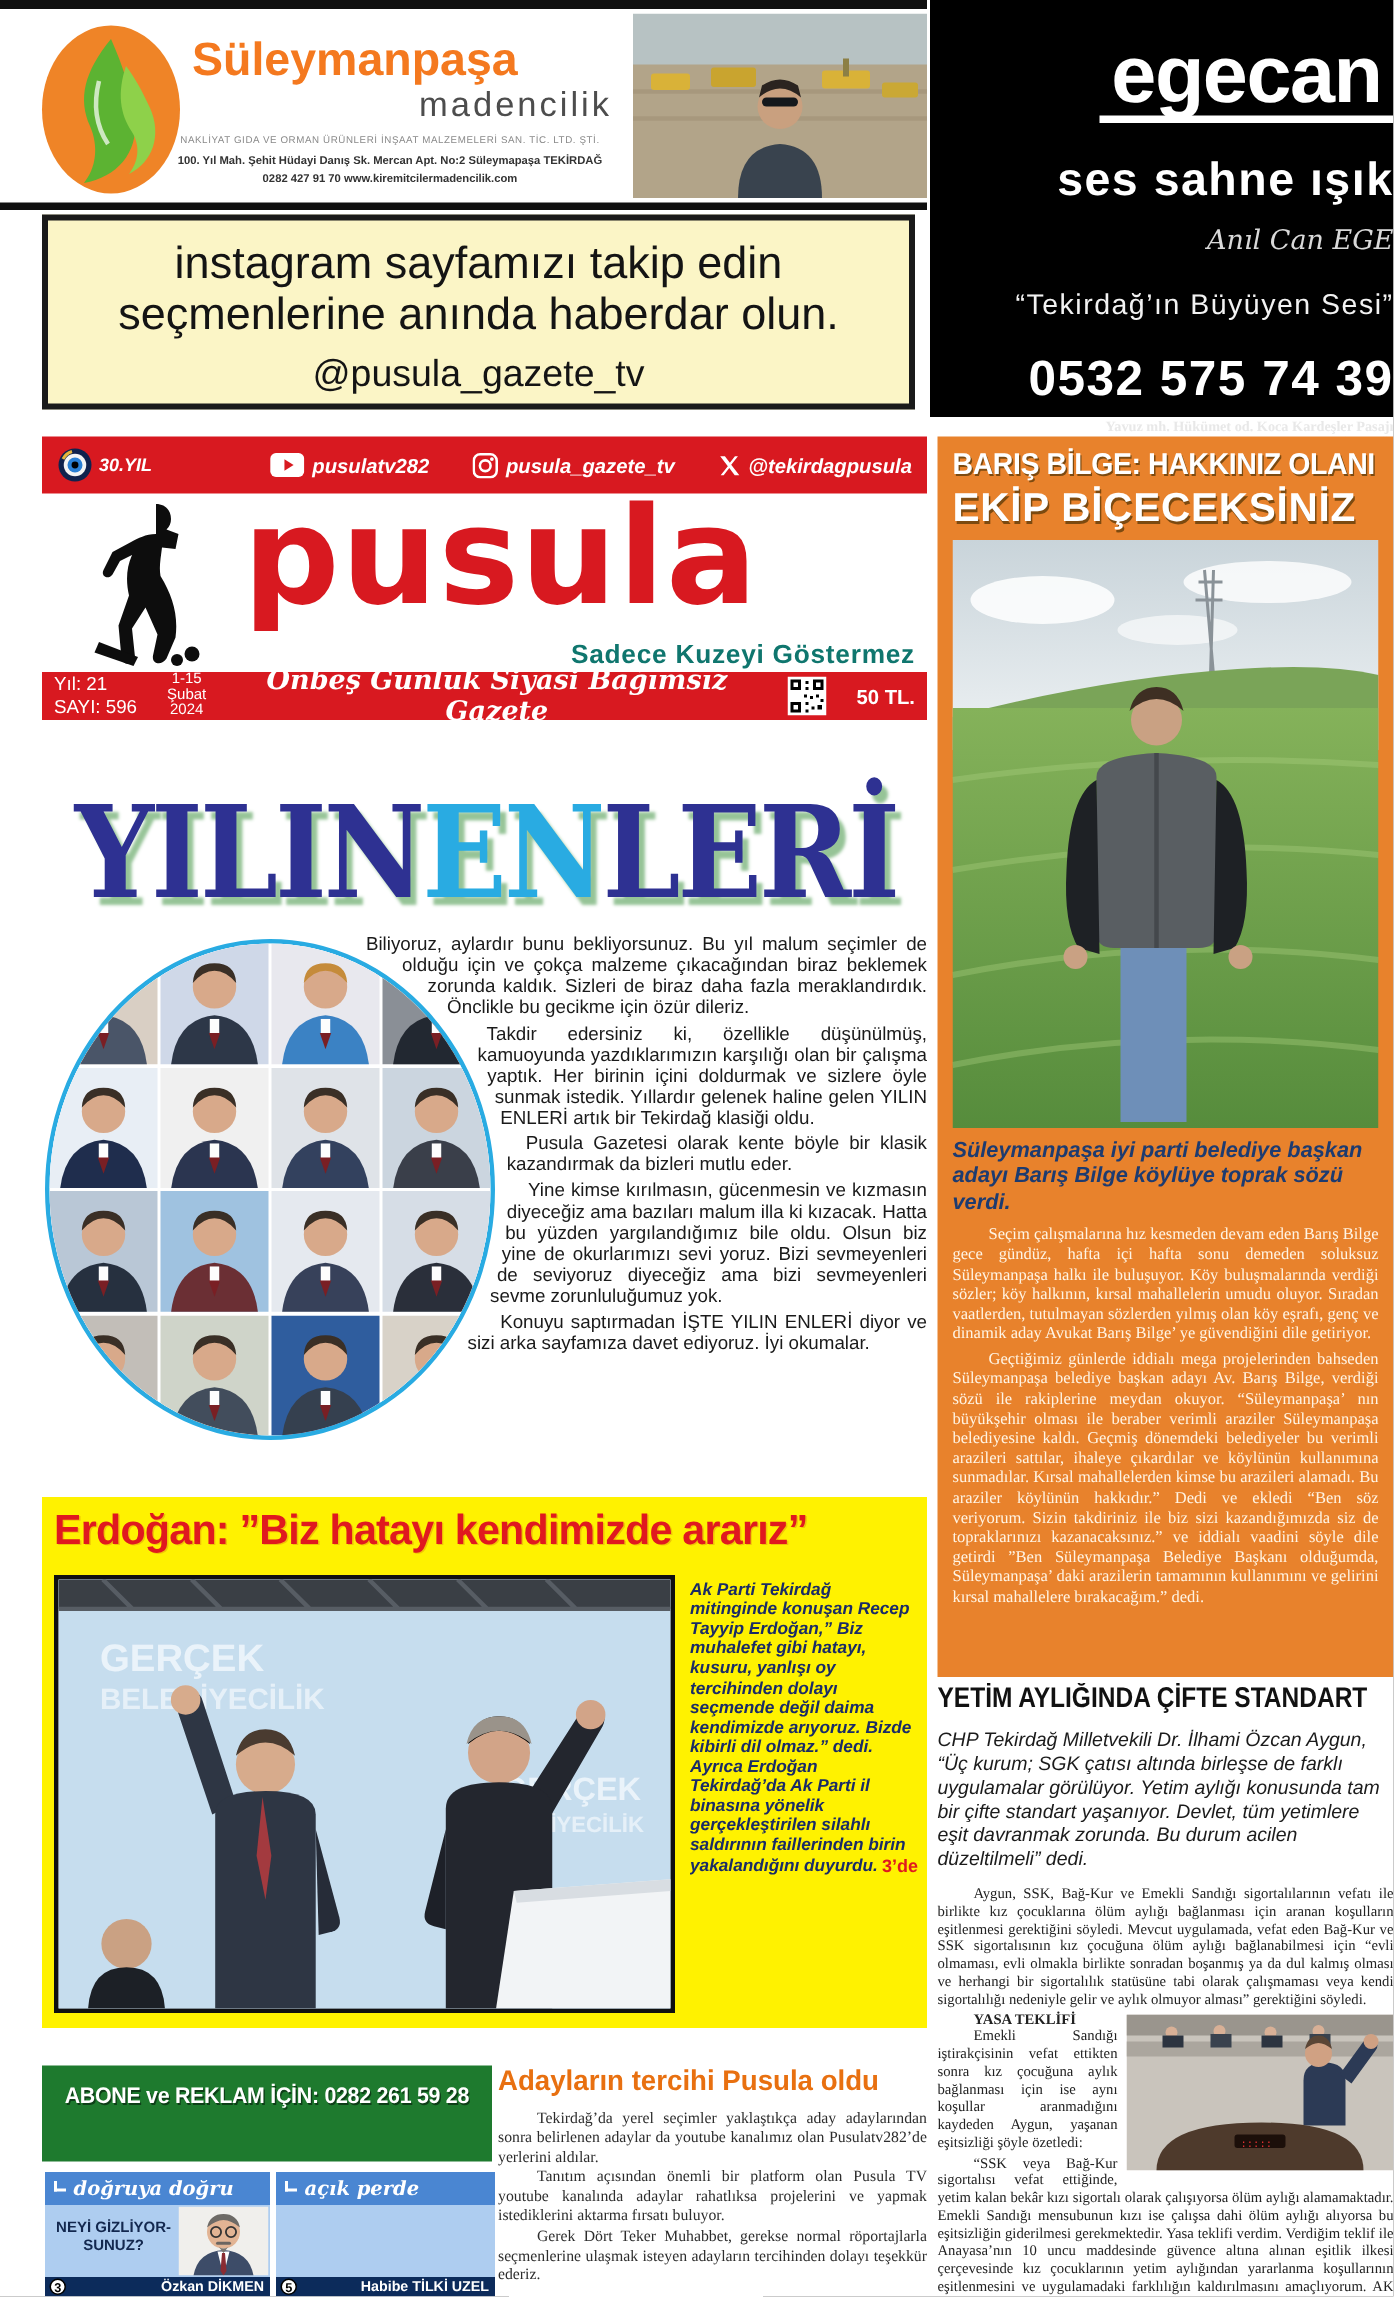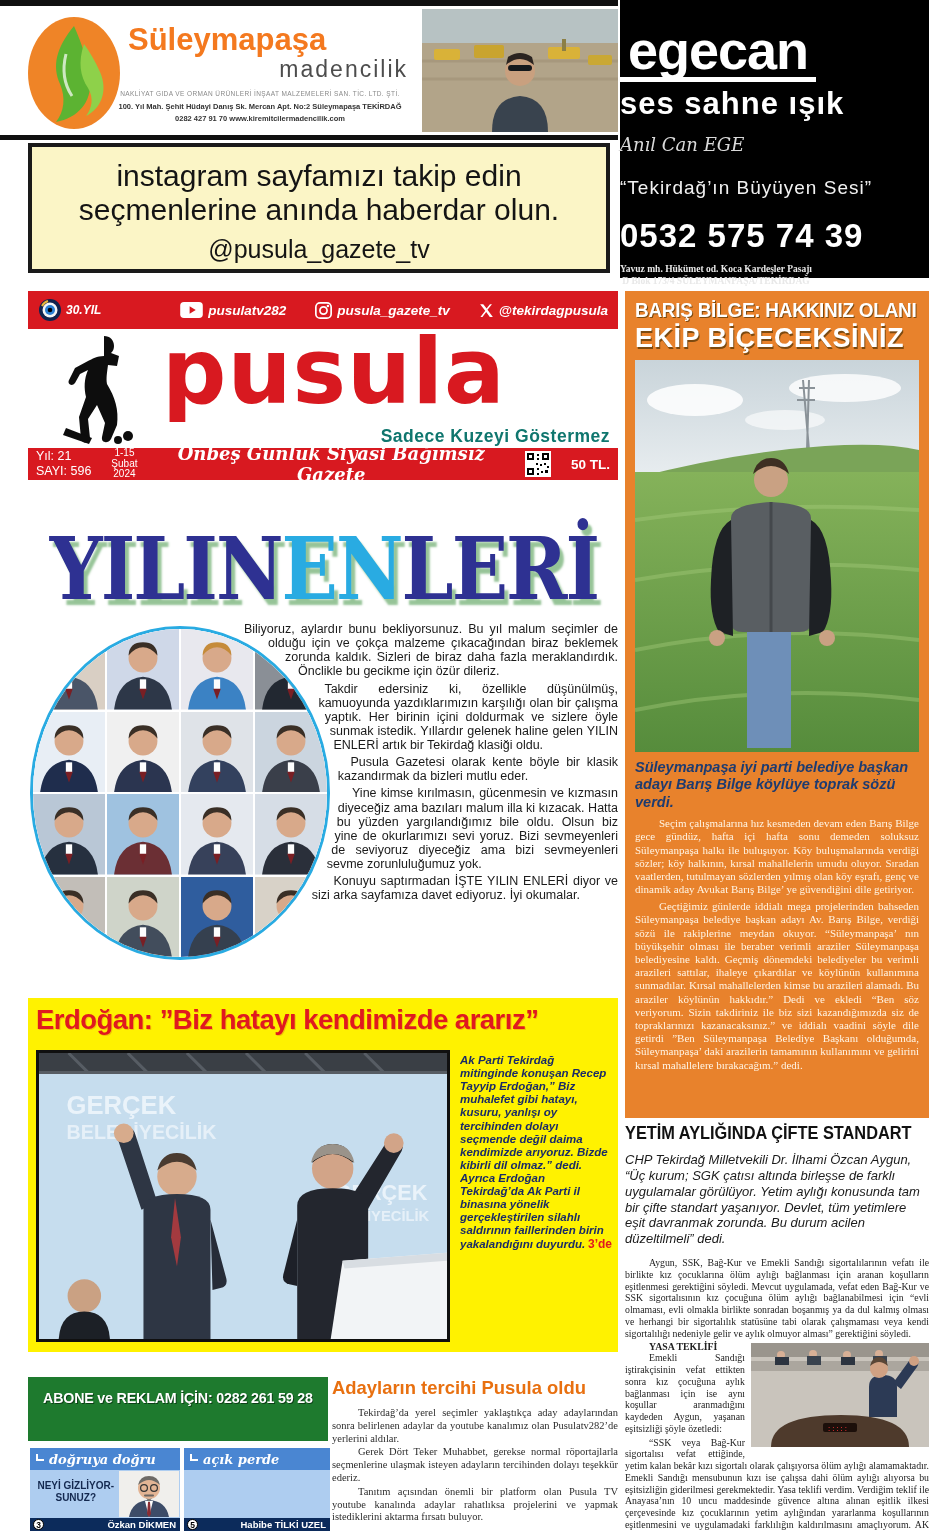--- a/index.html
+++ b/index.html
@@ -11,23 +11,23 @@
   .ad-kiremit{left:0;top:0;width:618px;height:140px;background:#fff;border-top:6px solid #101010;border-bottom:5px solid #101010}
   .kiremit-logo{position:absolute;left:26px;top:8px;width:96px;height:118px}
   .kiremit-brand{position:absolute;left:128px;top:16px;width:280px;font-size:31px;font-weight:900;color:#f4791f;letter-spacing:0}
   .kiremit-sub{position:absolute;left:128px;top:50px;width:280px;text-align:right;font-size:23px;color:#4d4d4d;letter-spacing:2px}
   .kiremit-l1{position:absolute;left:110px;top:84px;width:300px;text-align:center;font-size:6.5px;color:#8a8a8a;letter-spacing:.4px}
   .kiremit-l2{position:absolute;left:104px;top:96px;width:312px;text-align:center;font-size:7.5px;font-weight:bold;color:#333}
   .kiremit-l3{position:absolute;left:104px;top:108px;width:312px;text-align:center;font-size:7.5px;font-weight:bold;color:#333}
   .kiremit-photo{position:absolute;right:0;top:3px;width:196px;height:123px}
 
   
-  .ad-egecan{left:620px;top:0;width:309px;height:278px;background:#000;color:#fff;display:flex;flex-direction:column;align-items:flex-start;padding-top:26px}
+  .ad-egecan{left:620px;top:0;width:309px;height:278px;background:#000;color:#fff;display:flex;flex-direction:column;align-items:flex-end;padding-top:26px}
   .eg-brand{font-size:54px;font-weight:800;letter-spacing:-1px;line-height:.9;border-bottom:5px solid #fff;padding:0 8px 2px 8px}
-  .eg-sub{font-size:31px;font-weight:800;letter-spacing:1px;margin-top:4px}
+  .eg-sub{font-size:31px;font-weight:800;letter-spacing:1px;margin-top:20px}
   .eg-person{font-family:"DejaVu Serif",serif;font-style:italic;font-size:18px;color:#d9d9d9;margin-top:12px}
   .eg-slogan{font-size:19px;letter-spacing:1px;margin-top:22px;color:#f2f2f2}
   .eg-phone{font-size:33px;font-weight:900;letter-spacing:1px;margin-top:18px}
   .eg-addr{font-family:"Liberation Serif",serif;font-weight:bold;font-size:9.5px;color:#e8e8e8;margin-top:8px;text-align:center;line-height:1.35}
 
   
   .banner-insta{left:28px;top:143px;width:582px;height:130px;background:#fbf5c6;border:4px solid #1a1a1a;text-align:center;color:#141414;padding-top:12px}
   .bi-l1{font-size:30px}
   .bi-l2{font-size:30px}
   .bi-h{font-size:25px;margin-top:8px}
@@ -108,21 +108,21 @@
 
 <div class="page">
 
   <div class="ad-kiremit abs">
     <svg class="kiremit-logo" viewBox="0 0 96 118">
       <ellipse cx="48" cy="59" rx="46" ry="56" fill="#ef8427"></ellipse>
       <path d="M48 12 C30 34 26 52 34 70 C40 84 38 98 30 108 C52 104 66 88 64 66 C62 48 56 30 48 12 Z" fill="#5cb332"></path>
       <path d="M58 30 C52 48 54 62 62 74 C68 84 66 94 60 102 C76 94 82 76 74 58 C69 47 64 38 58 30 Z" fill="#8ed14a"></path>
       <path d="M40 40 C36 56 38 70 46 82" stroke="#fff" stroke-width="3" fill="none" opacity=".7"></path>
     </svg>
-    <div class="kiremit-brand">Süleymapaşa</div>
+    <div class="kiremit-brand">Süleymanpaşa</div>
     <div class="kiremit-sub">madencilik</div>
     <div class="kiremit-l1">NAKLİYAT GIDA VE ORMAN ÜRÜNLERİ İNŞAAT MALZEMELERİ SAN. TİC. LTD. ŞTİ.</div>
     <div class="kiremit-l2">100. Yıl Mah. Şehit Hüdayi Danış Sk. Mercan Apt. No:2 Süleymapaşa TEKİRDAĞ</div>
     <div class="kiremit-l3">0282 427 91 70 www.kiremitcilermadencilik.com</div>
     <svg class="kiremit-photo" viewBox="0 0 196 123" preserveAspectRatio="none">
       <rect width="196" height="40" fill="#b7c2c3"></rect>
       <rect y="34" width="196" height="89" fill="#b2a489"></rect>
       <path d="M0 52 H196 M0 70 H196" stroke="#a09176" stroke-width="3" opacity=".6"></path>
       <rect x="12" y="40" width="26" height="11" rx="2" fill="#d9b238"></rect>
       <rect x="52" y="36" width="30" height="13" rx="2" fill="#c9a42f"></rect>
@@ -529,22 +529,22 @@
     </div>
     <div class="cb-ftr">
       <span>Habibe TİLKİ UZEL</span>
     </div>
     <div class="cb-num">5</div>
   </div>
 
   <div class="art-adaylar abs">
     <div class="ad-hl">Adayların tercihi Pusula oldu</div>
     <p>Tekirdağ’da yerel seçimler yaklaştıkça aday adaylarından sonra belirlenen adaylar da youtube kanalımız olan Pusulatv282’de yerlerini aldılar.</p>
+    <p>Tanıtım açısından önemli bir platform olan Pusula TV youtube kanalında adaylar rahatlıksa projelerini ve yapmak istediklerini aktarma fırsatı buluyor.</p>
     <p>Gerek Dört Teker Muhabbet, gerekse normal röportajlarla seçmenlerine ulaşmak isteyen adayların tercihinden dolayı teşekkür ederiz.</p>
-    <p>Tanıtım açısından önemli bir platform olan Pusula TV youtube kanalında adaylar rahatlıksa projelerini ve yapmak istediklerini aktarma fırsatı buluyor.</p>
   </div>
 
   <div class="art-yetim abs">
     <div class="yt-hl">YETİM AYLIĞINDA ÇİFTE STANDART</div>
     <div class="yt-lead">CHP Tekirdağ Milletvekili Dr. İlhami Özcan Aygun, “Üç kurum; SGK çatısı altında birleşse de farklı uygulamalar görülüyor. Yetim aylığı konusunda tam bir çifte standart yaşanıyor. Devlet, tüm yetimlere eşit davranmak zorunda. Bu durum acilen düzeltilmeli” dedi.</div>
     <p class="body">Aygun, SSK, Bağ-Kur ve Emekli Sandığı sigortalılarının vefatı ile birlikte kız çocuklarına ölüm aylığı bağlanması için aranan koşulların eşitlenmesi gerektiğini söyledi. Mevcut uygulamada, vefat eden Bağ-Kur ve SSK sigortalısının kız çocuğuna ölüm aylığı bağlanabilmesi için “evli olmaması, evli olmakla birlikte sonradan boşanmış ya da dul kalmış olması ve herhangi bir sigortalılık statüsüne tabi olarak çalışmaması veya kendi sigortalılığı nedeniyle gelir ve aylık olmuyor alması” gerektiğini söyledi.</p>
     <svg class="yt-photo" viewBox="0 0 178 104" preserveAspectRatio="none">
       <rect width="178" height="104" fill="#c9c4bc"></rect>
       <rect width="178" height="14" fill="#9a958d"></rect>
       <rect y="18" width="178" height="10" fill="#aba69e"></rect>

